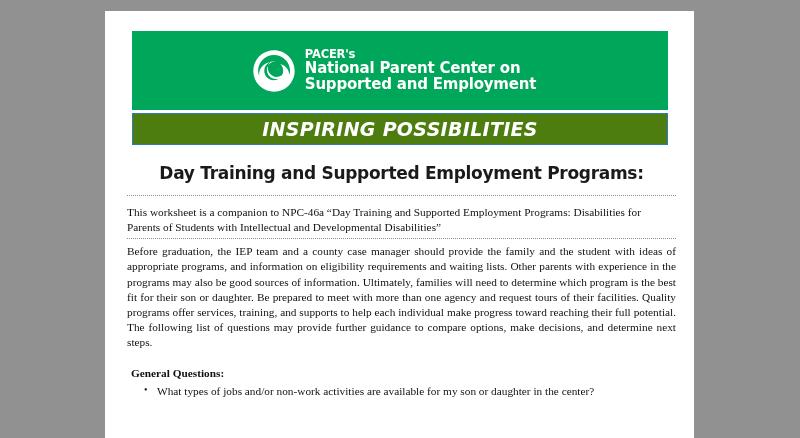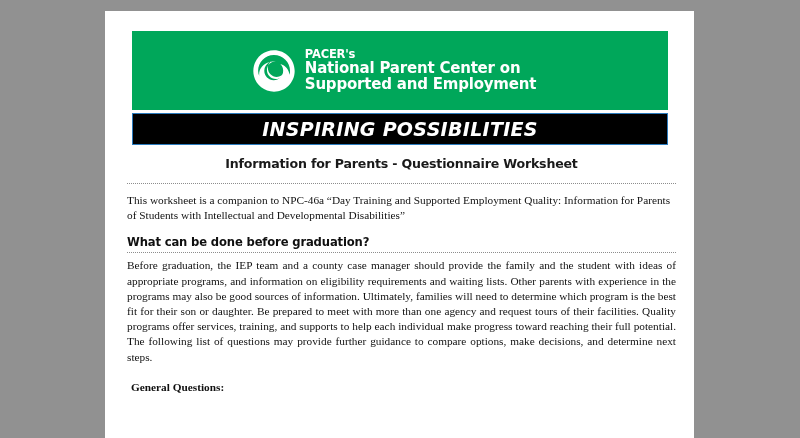--- a/index.html
+++ b/index.html
@@ -69,21 +69,21 @@
     display: block;
   }
 
   
   .tagline-bar {
     position: absolute;
     left: 27px;
     top: 102px;
     width: 536px;
     height: 32px;
-    background: #000000;
+    background: #4d7c0f;
     border: 1px solid #2b7bbd;
     box-sizing: border-box;
     display: flex;
     align-items: center;
     justify-content: center;
   }
   .tagline-text {
     color: #ffffff;
     font-family: "DejaVu Sans", sans-serif;
     font-style: italic;
@@ -208,28 +208,30 @@
       </div>
     </div>
   </div>
 
   <div class="tagline-bar">
     <span class="tagline-text">INSPIRING POSSIBILITIES</span>
   </div>
 
   <div class="doc-body">
 
-    <div class="doc-subtitle">Information for Parents - Questionnaire Worksheet</div>
+    <div class="doc-title">Day Training and Supported Employment Programs:</div>
 
     <hr class="rule-dotted">
 
-    <p class="lead-para">This worksheet is a companion to NPC-46a “Day Training and Supported Employment Quality: Information for Parents of Students with Intellectual and Developmental Disabilities”</p>
-
-    <h2 class="section-head">What can be done before graduation?</h2>
+    <p class="lead-para">This worksheet is a companion to NPC-46a “Day Training and Supported Employment Programs: Disabilities for Parents of Students with Intellectual and Developmental Disabilities”</p>
+
     <hr class="rule-dotted tight">
 
     <p class="body-para">Before graduation, the IEP team and a county case manager should provide the family and the student with ideas of appropriate programs, and information on eligibility requirements and waiting lists. Other parents with experience in the programs may also be good sources of information. Ultimately, families will need to determine which program is the best fit for their son or daughter. Be prepared to meet with more than one agency and request tours of their facilities. Quality programs offer services, training, and supports to help each individual make progress toward reaching their full potential. The following list of questions may provide further guidance to compare options, make decisions, and determine next steps.</p>
 
     <div class="sub-head">General Questions:</div>
 
+    <ul class="q-list">
+      <li>What types of jobs and/or non-work activities are available for my son or daughter in the center?</li>
+    </ul>
 
   </div>
 </div>
 
 </body></html>

